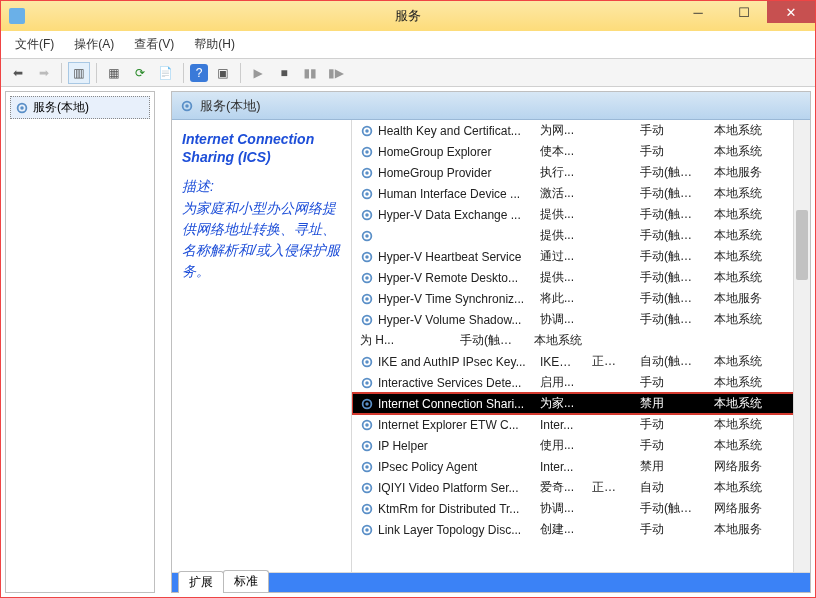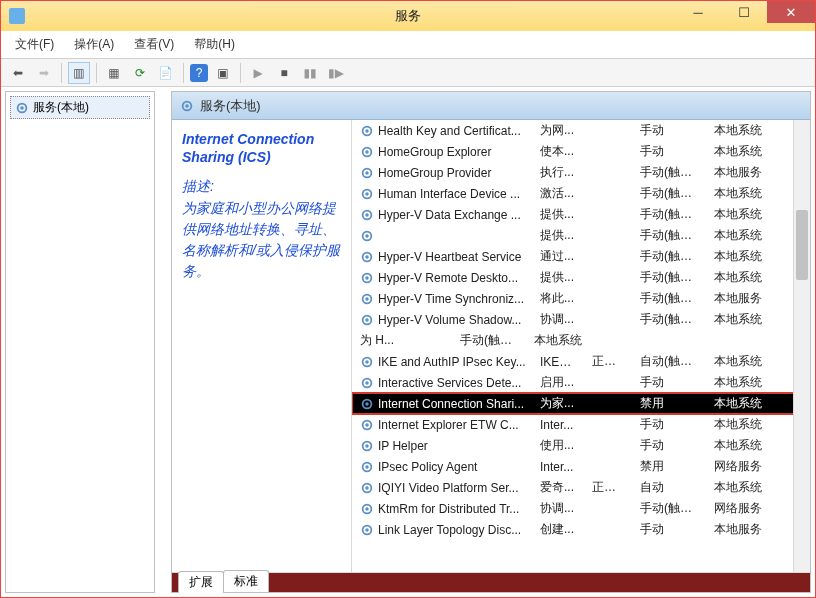--- a/index.html
+++ b/index.html
@@ -37,21 +37,21 @@
 .c-status { width: 48px; }
 .c-startup { width: 74px; }
 .c-logon { width: 70px; }
 .list-body { flex: 1; overflow: hidden; position: relative; }
 .row { display: flex; height: 21px; align-items: center; font-size: 12px; color: #222; }
 .row .col { border-right: none; padding: 2px 8px; }
 .row .c-name { display: flex; align-items: center; gap: 4px; }
 .row.selected { background: #000000; color: #fff; outline: 2px solid #d43a2f; outline-offset: -1px; }
 .scrollbar-v { position: absolute; right: 0; top: 0; bottom: 0; width: 17px; background: #f0f0f0; border-left: 1px solid #d9d9d9; }
 .scroll-thumb { position: absolute; left: 2px; right: 2px; background: #c2c2c2; border-radius: 2px; }
-.tabs-footer { height: 20px; display: flex; align-items: flex-end; padding-left: 6px; border-top: 1px solid #d9d9d9; background: #7f1d1d; }
+.tabs-footer { height: 20px; display: flex; align-items: flex-end; padding-left: 6px; border-top: 1px solid #d9d9d9; background: #3b82f6; }
 .tab { padding: 2px 10px; font-size: 12px; border: 1px solid #bbb; border-bottom: none; background: #fff; margin-right: -1px; border-radius: 3px 3px 0 0; cursor: pointer; }
 .tab.active { background: #fff; position: relative; top: 1px; }
 .sort-arrow { font-size: 8px; color: #666; margin-left: 12px; }
 </style>
 </head>
 <body>
 
 <div class="window">
 
   <div class="titlebar">

